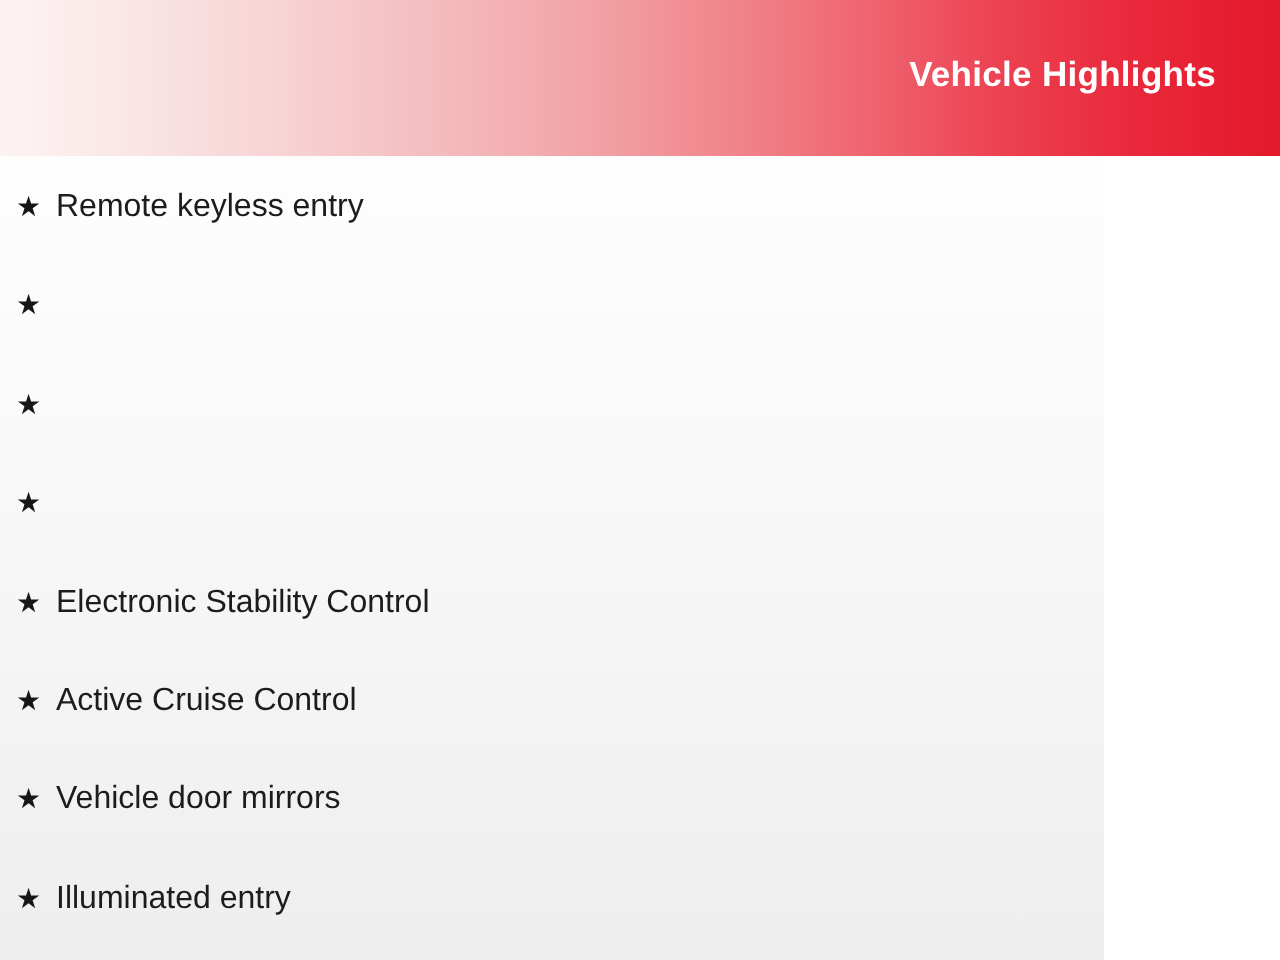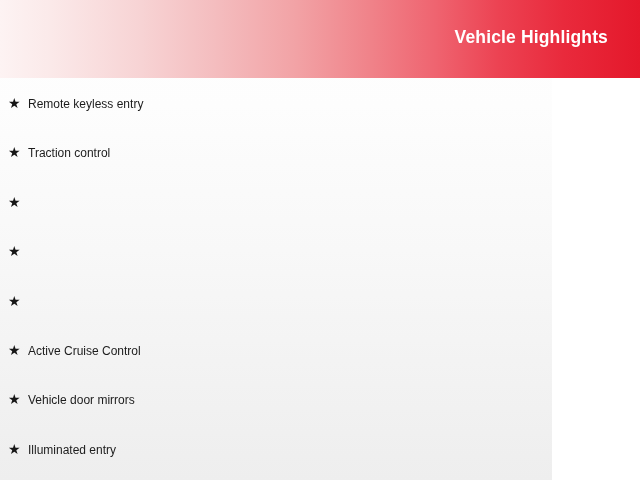--- a/index.html
+++ b/index.html
@@ -86,21 +86,21 @@
     width: 20px;
     min-width: 20px;
     color: #161616;
     font-size: 14px;
     line-height: 1;
     text-align: left;
   }
 
   .feature-label {
     color: #1c1c1c;
-    font-size: 12px;
+    font-size: 16px;
     line-height: 1;
     white-space: nowrap;
   }
 </style>
 </head>
 <body>
 
 <div class="slide">
 
   <div class="header-banner">
@@ -109,33 +109,33 @@
 
   <ul class="feature-list">
 
     <li class="feature-item">
       <span class="bullet-star">★</span>
       <span class="feature-label">Remote keyless entry</span>
     </li>
 
     <li class="feature-item">
       <span class="bullet-star">★</span>
-      <span class="feature-label">Traction control</span>
     </li>
 
     <li class="feature-item">
       <span class="bullet-star">★</span>
     </li>
 
     <li class="feature-item">
       <span class="bullet-star">★</span>
     </li>
 
     <li class="feature-item">
       <span class="bullet-star">★</span>
+      <span class="feature-label">Electronic Stability Control</span>
     </li>
 
     <li class="feature-item">
       <span class="bullet-star">★</span>
       <span class="feature-label">Active Cruise Control</span>
     </li>
 
     <li class="feature-item">
       <span class="bullet-star">★</span>
       <span class="feature-label">Vehicle door mirrors</span>

